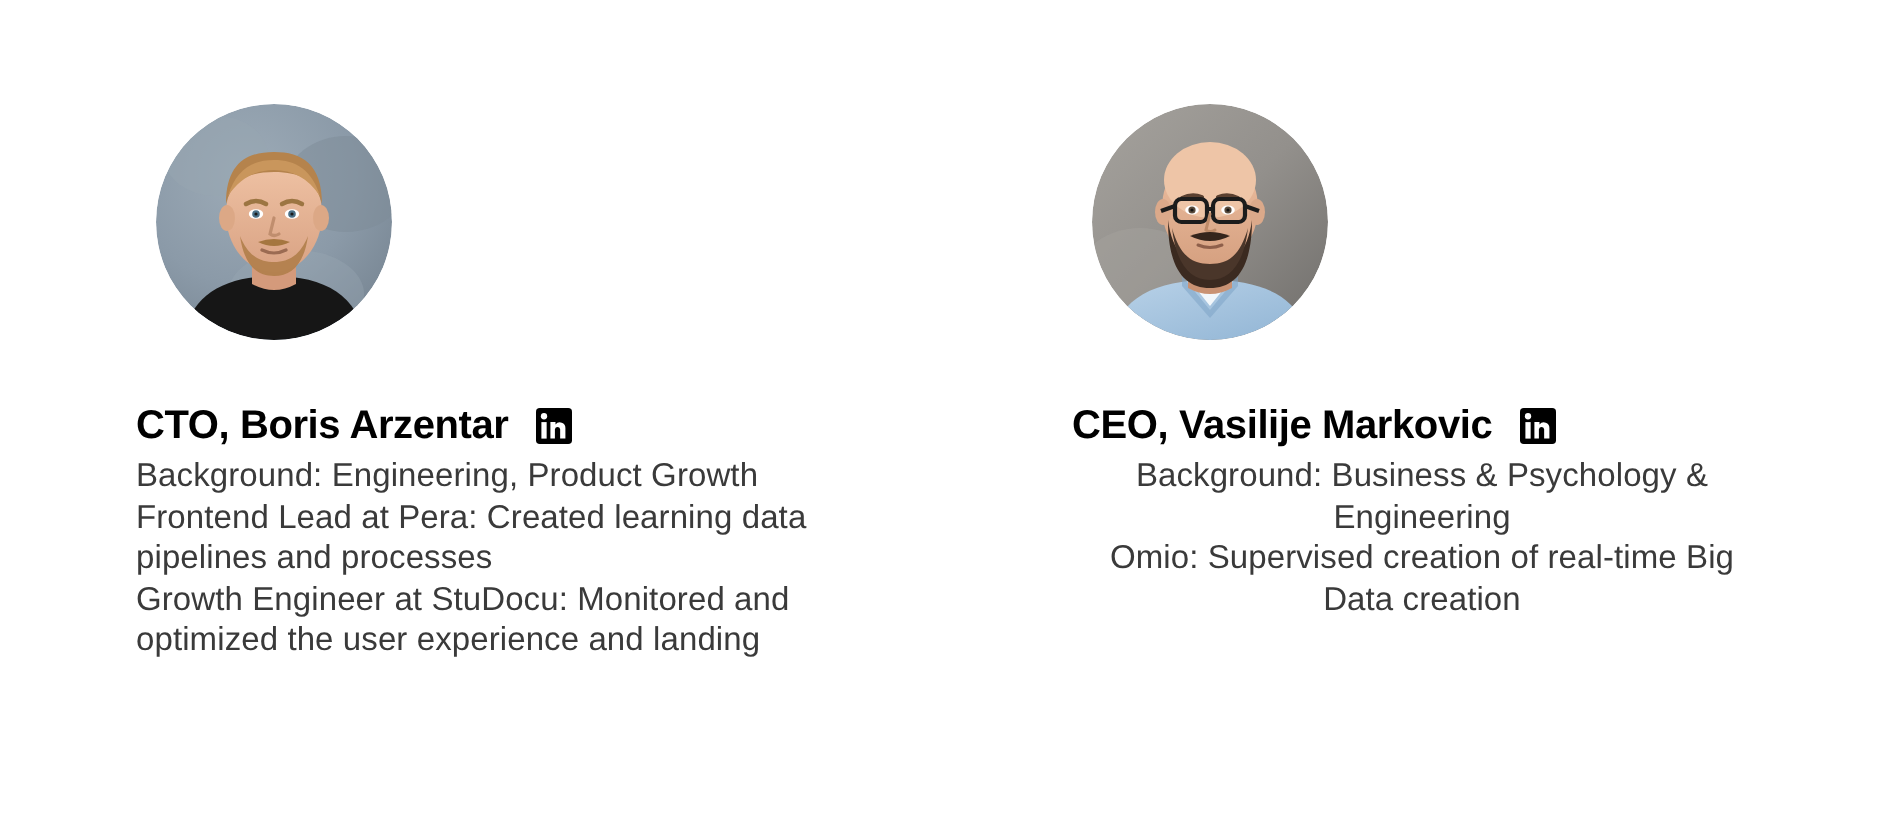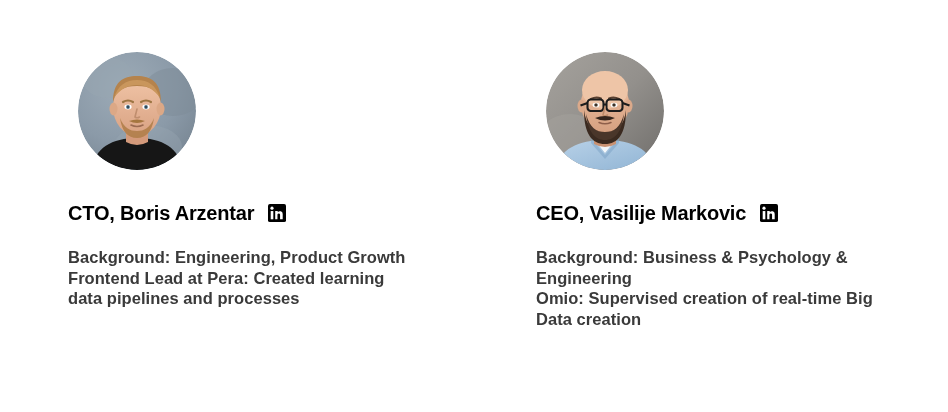--- a/index.html
+++ b/index.html
@@ -61,31 +61,30 @@
     width: 18px;
     height: 18px;
     margin-left: 14px;
     flex: 0 0 auto;
   }
   .linkedin-icon svg { display: block; width: 18px; height: 18px; }
 
   
   .bio {
     position: absolute;
-    top: 195px;
+    top: 176px;
     left: 0;
     font-size: 16.5px;
     line-height: 20.6px;
     color: #3a3a3a;
     letter-spacing: 0.05px;
-    font-weight: bold;
   }
   .bio-line { white-space: normal; }
   .profile-1 .bio { width: 345px; }
-  .profile-2 .bio { width: 350px; }
+  .profile-2 .bio { width: 350px; text-align: center; }
 </style>
 </head>
 <body>
 
 <div class="page">
 
   <div class="profile profile-1">
 
     <div class="avatar">
       <svg viewBox="0 0 118 118" xmlns="http://www.w3.org/2000/svg" aria-label="Portrait">
@@ -149,20 +148,21 @@
           <rect x="3.6" y="9.4" width="3.5" height="11" fill="#ffffff"></rect>
           <circle cx="5.35" cy="5.5" r="2.1" fill="#ffffff"></circle>
           <path d="M9.6 9.4 h3.4 v1.6 a3.7 3.7 0 0 1 6.6 2.4 v7 h-3.5 v-6.3 a1.8 1.8 0 0 0 -3.5 0 v6.3 h-3 z" fill="#ffffff"></path>
         </svg>
       </a>
     </div>
 
     <div class="bio">
       <div class="bio-line">Background: Engineering, Product Growth</div>
       <div class="bio-line">Frontend Lead at Pera: Created learning data pipelines and processes</div>
+      <div class="bio-line">Growth Engineer at StuDocu: Monitored and optimized the user experience and landing</div>
     </div>
   </div>
 
   <div class="profile profile-2">
 
     <div class="avatar">
       <svg viewBox="0 0 118 118" xmlns="http://www.w3.org/2000/svg" aria-label="Portrait">
         <defs>
           <linearGradient id="bg2" x1="0" y1="0" x2="1" y2="1">
             <stop offset="0%" stop-color="#a5a29d"></stop>

